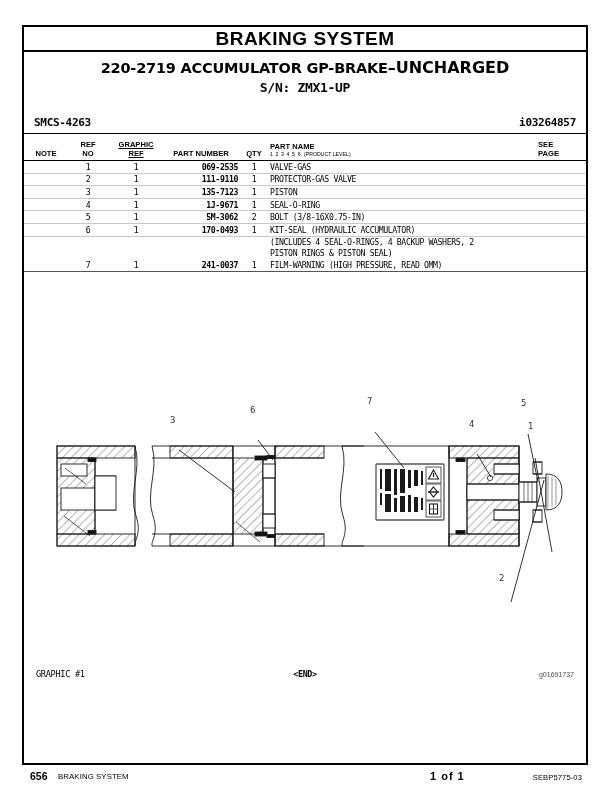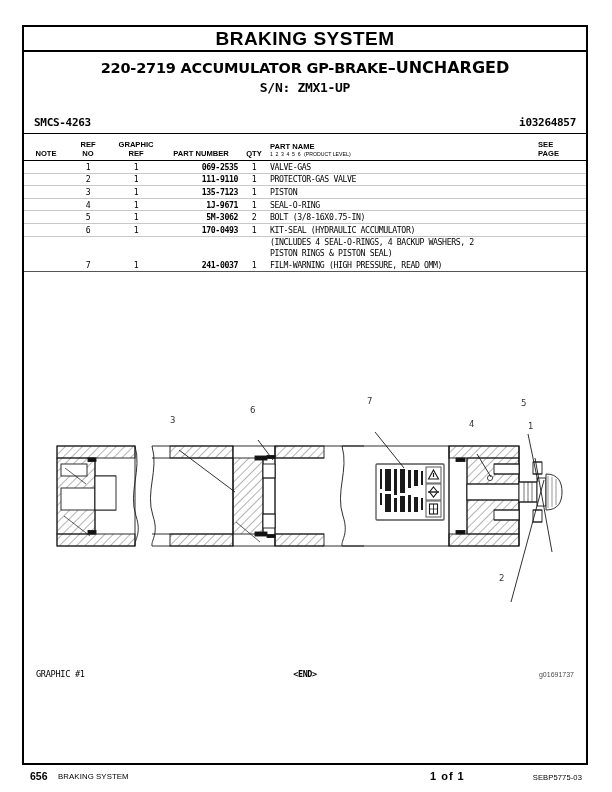--- a/index.html
+++ b/index.html
@@ -140,21 +140,21 @@
   td.c-refno  { width: 40px; text-align: center; }
   td.c-graph  { width: 56px; text-align: center; }
   td.c-partno { width: 74px; text-align: right; padding-right: 12px;
                 font-weight: bold; font-size: 8.6px; letter-spacing: -0.2px;}
   td.c-qty    { width: 32px; text-align: center; }
   td.c-name   { padding-left: 8px; }
   td.c-page   { width: 48px; text-align: center; }
 
   th.c-note   { width: 44px; }
   th.c-refno  { width: 40px; text-align: center; }
-  th.c-graph  { width: 56px; text-align: center; }
+  th.c-graph  { width: 56px; text-align: center; text-decoration: underline; }
   th.c-partno { width: 74px; text-align: center; }
   th.c-qty    { width: 32px; text-align: center; }
   th.c-name   { text-align: left; padding-left: 8px; }
   th.c-page   { width: 48px; text-align: left; }
 
   tr.cont-row td { border-bottom: none; }
   tr.cont-row td.c-name { line-height: 11.2px; }
   tr.last-line td { border-bottom: 0.8px solid #555; }
 
   

